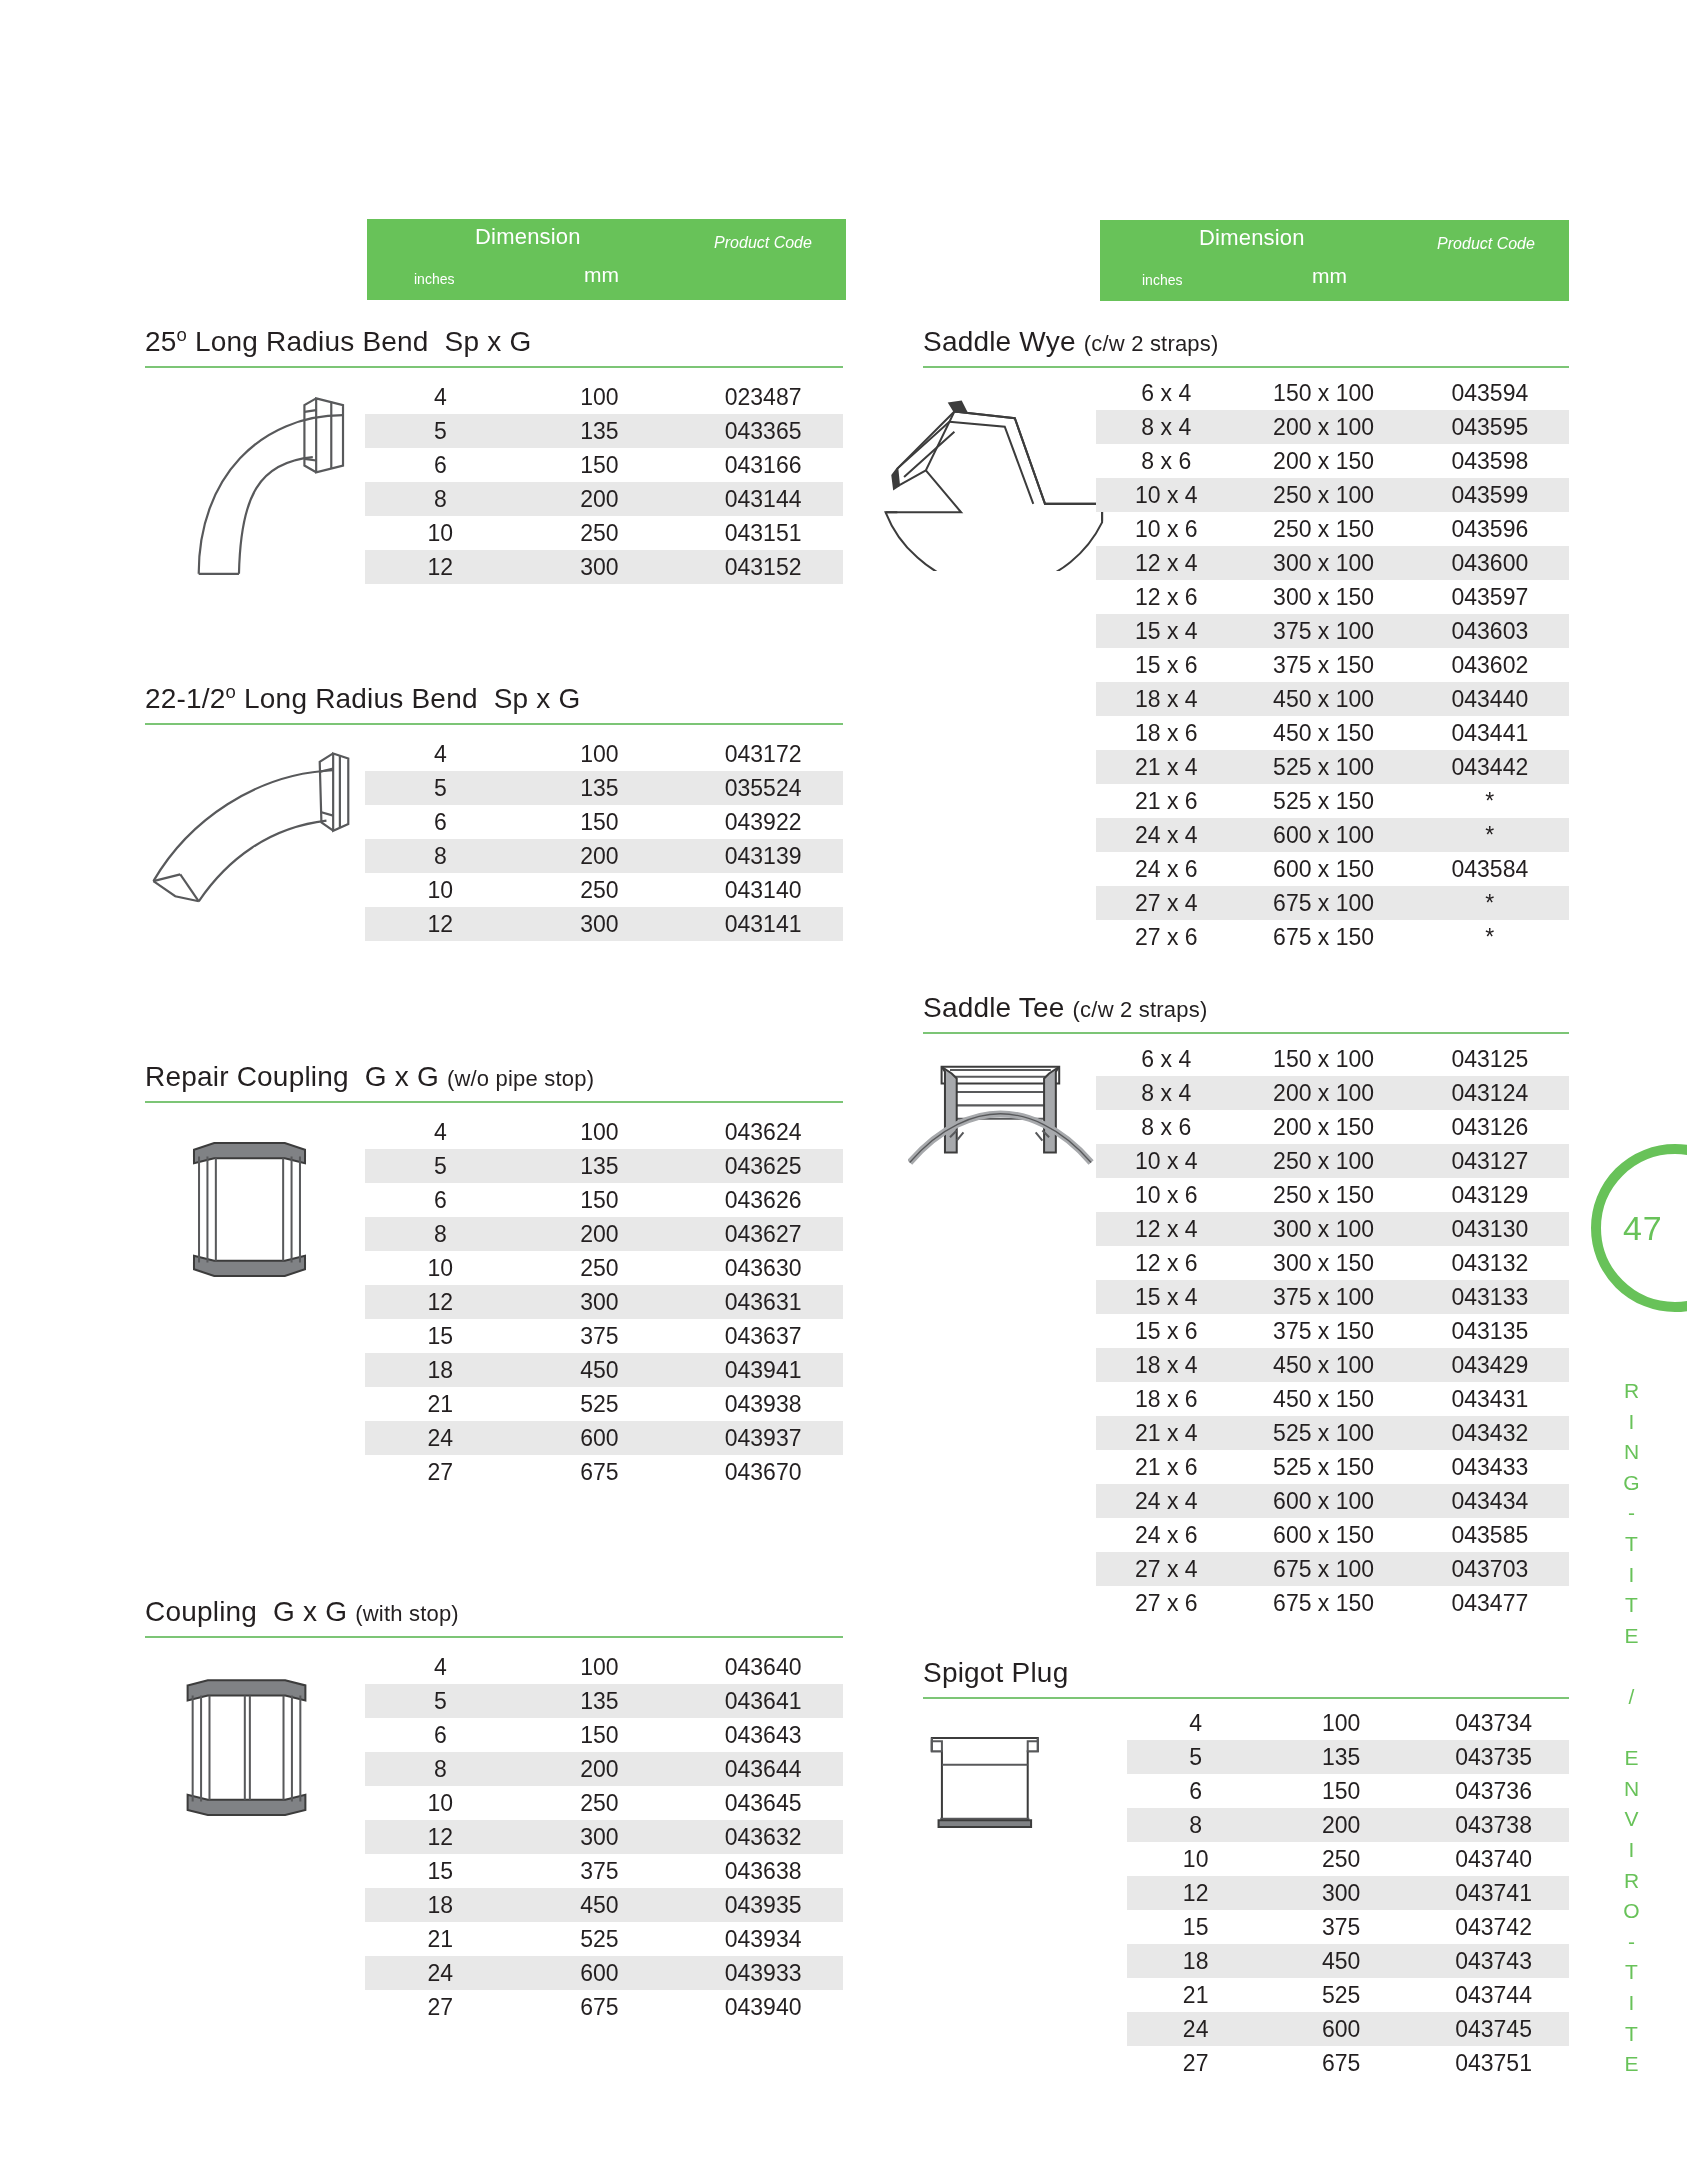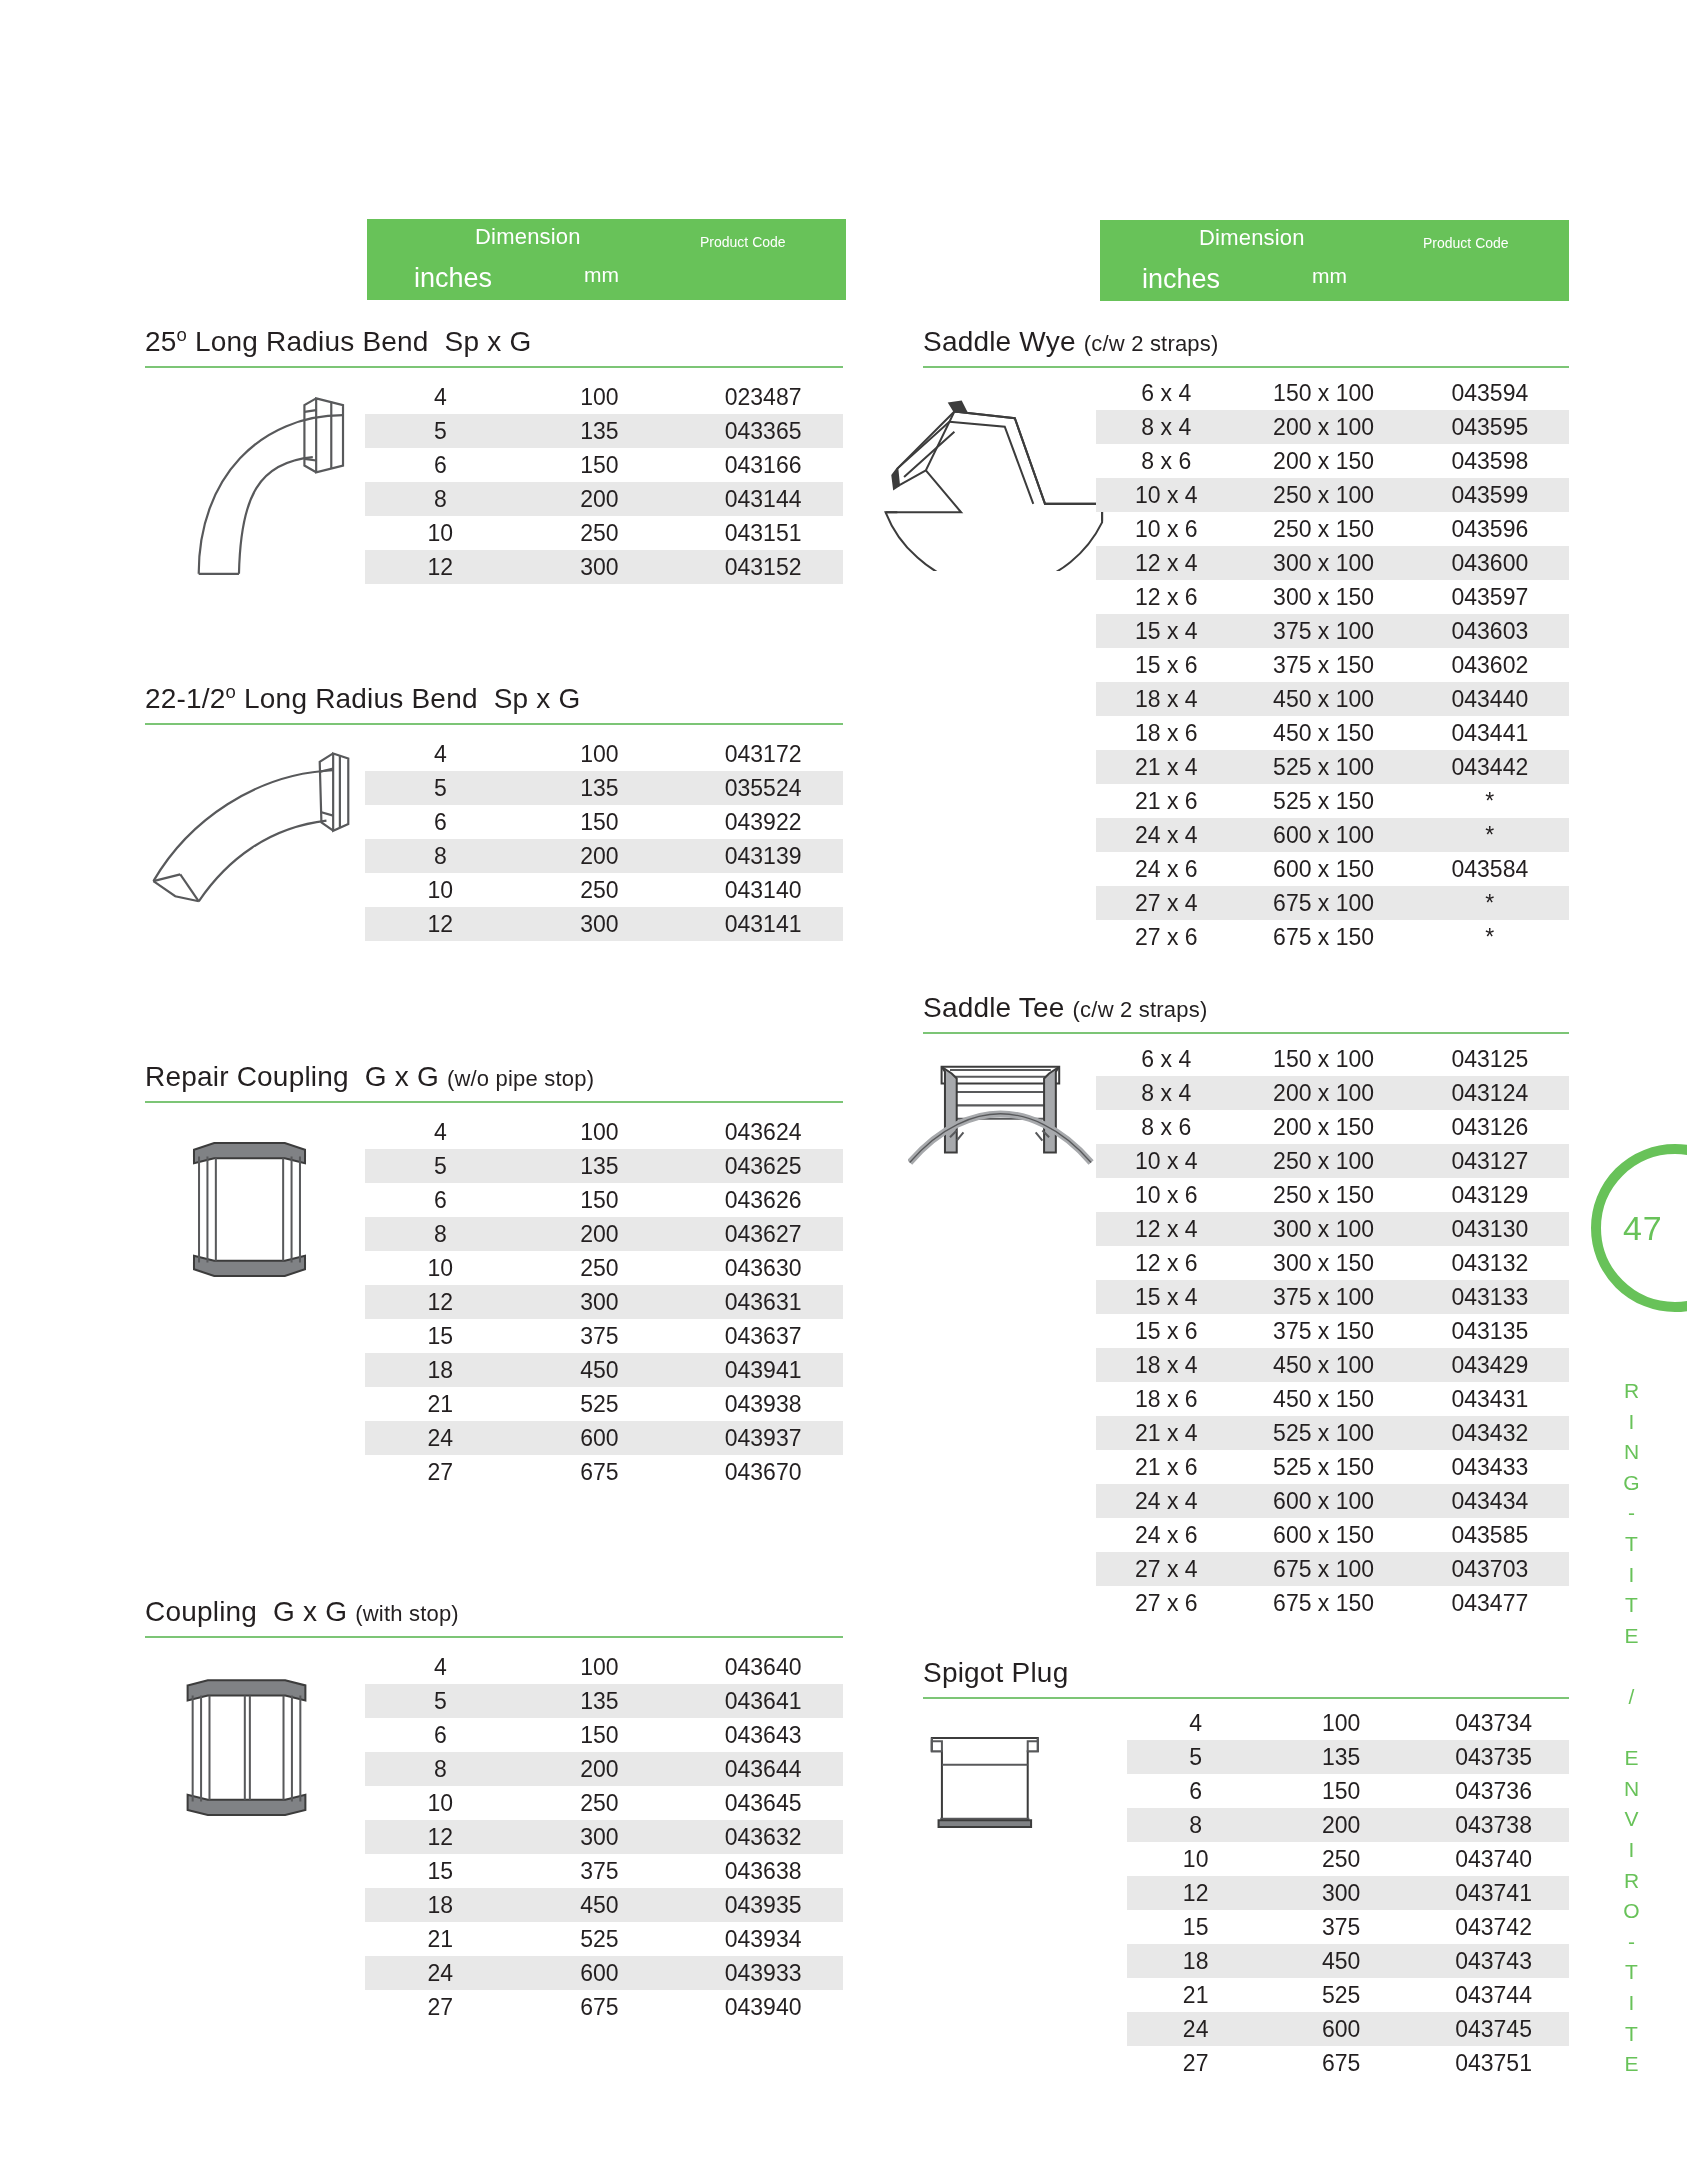--- a/index.html
+++ b/index.html
@@ -36,44 +36,45 @@
     top: 5px;
     font-size: 22px;
     letter-spacing: 0.2px;
     white-space: nowrap;
   }
   .hdr-band.left  .hdr-dimension { left: 108px; }
   .hdr-band.right .hdr-dimension { left: 99px; }
 
   .hdr-inches {
     position: absolute;
-    top: 44px;
-    font-size: 27px;
+    top: 52px;
+    font-size: 14px;
     white-space: nowrap;
   }
   .hdr-band.left  .hdr-inches { left: 47px; }
   .hdr-band.right .hdr-inches { left: 42px; }
 
   .hdr-mm {
     position: absolute;
     top: 44px;
     font-size: 21px;
     white-space: nowrap;
   }
   .hdr-band.left  .hdr-mm { left: 217px; }
   .hdr-band.right .hdr-mm { left: 212px; }
 
   .hdr-code {
     position: absolute;
     right: 20px;
     top: 15px;
     width: 126px;
-    font-size: 14px;
+    font-size: 16px;
     line-height: 1.18;
-    text-align: left;
+    text-align: center;
+    font-style: italic;
   }
 
   
   .section { position: absolute; }
 
   .sec-title {
     position: absolute;
     left: 0;
     top: 0;
     font-size: 28px;

